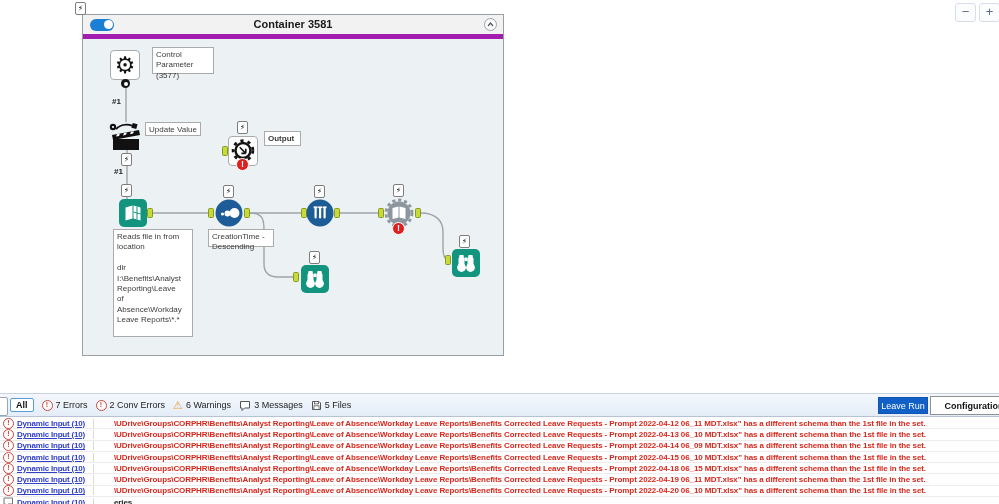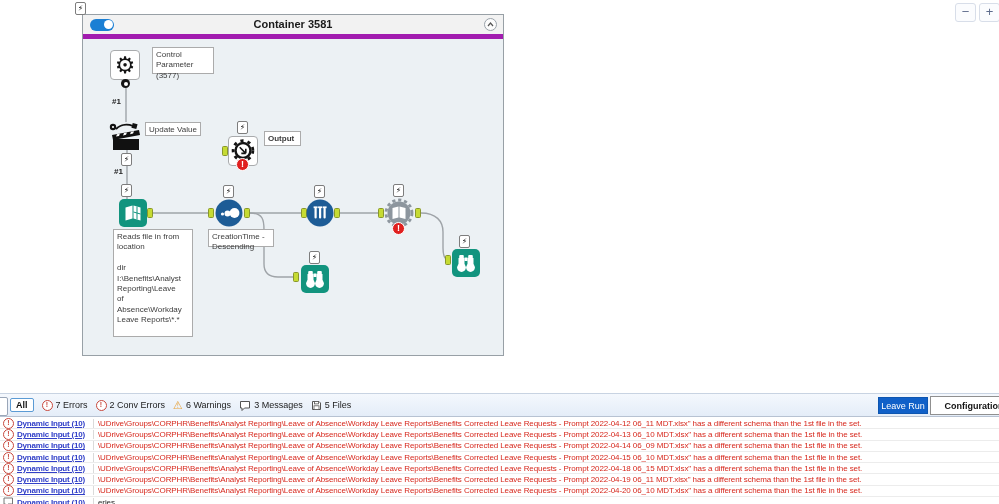--- a/index.html
+++ b/index.html
@@ -53,21 +53,21 @@
   .last-run-btn{position:absolute;left:878px;top:3px;width:50px;height:17px;background:var(--last_run_blue,#1060C8);
                 color:#fff;font-size:9px;display:flex;align-items:center;justify-content:center;border:1px solid #0d55b0;box-sizing:border-box;}
   .config-btn{position:absolute;left:930px;top:2px;width:88px;height:19px;background:#fff;border:1px solid #909090;
               font-size:9px;font-weight:bold;display:flex;align-items:center;justify-content:center;box-sizing:border-box;color:#111;}
   .tb-fragment{position:absolute;left:-8px;top:3px;width:14px;height:17px;background:#fff;border:1px solid #9aa6b8;border-radius:2px;}
   .rows{position:absolute;left:0;top:418px;right:0;height:86px;overflow:hidden;background:#fff;}
   .msg-row{display:flex;align-items:center;height:11.3px;border-bottom:1px solid #ECECEC;box-sizing:border-box;background:#fff;}
   .cell-icon{width:17px;display:flex;justify-content:center;flex:none;}
   .cell-tool{width:76px;flex:none;font-size:8px;font-weight:bold;color:var(--link_blue,#3240C8);
              text-decoration:underline;white-space:nowrap;letter-spacing:-0.2px;overflow:hidden;}
-  .cell-msg{flex:1;border-left:1px solid #DADADA;padding-left:4px;font-size:8px;font-weight:normal;
+  .cell-msg{flex:1;border-left:1px solid #DADADA;padding-left:20px;font-size:8px;font-weight:bold;
             color:var(--message_red,#D7281D);white-space:nowrap;overflow:hidden;letter-spacing:-0.1px;}
   .msg-row.info .cell-msg{color:#222;}
 </style>
 </head>
 <body>
 
 <div class="screen">
 
   <div class="page-macro-ind" style="left:75px;top:2px;">⚡</div>
 

